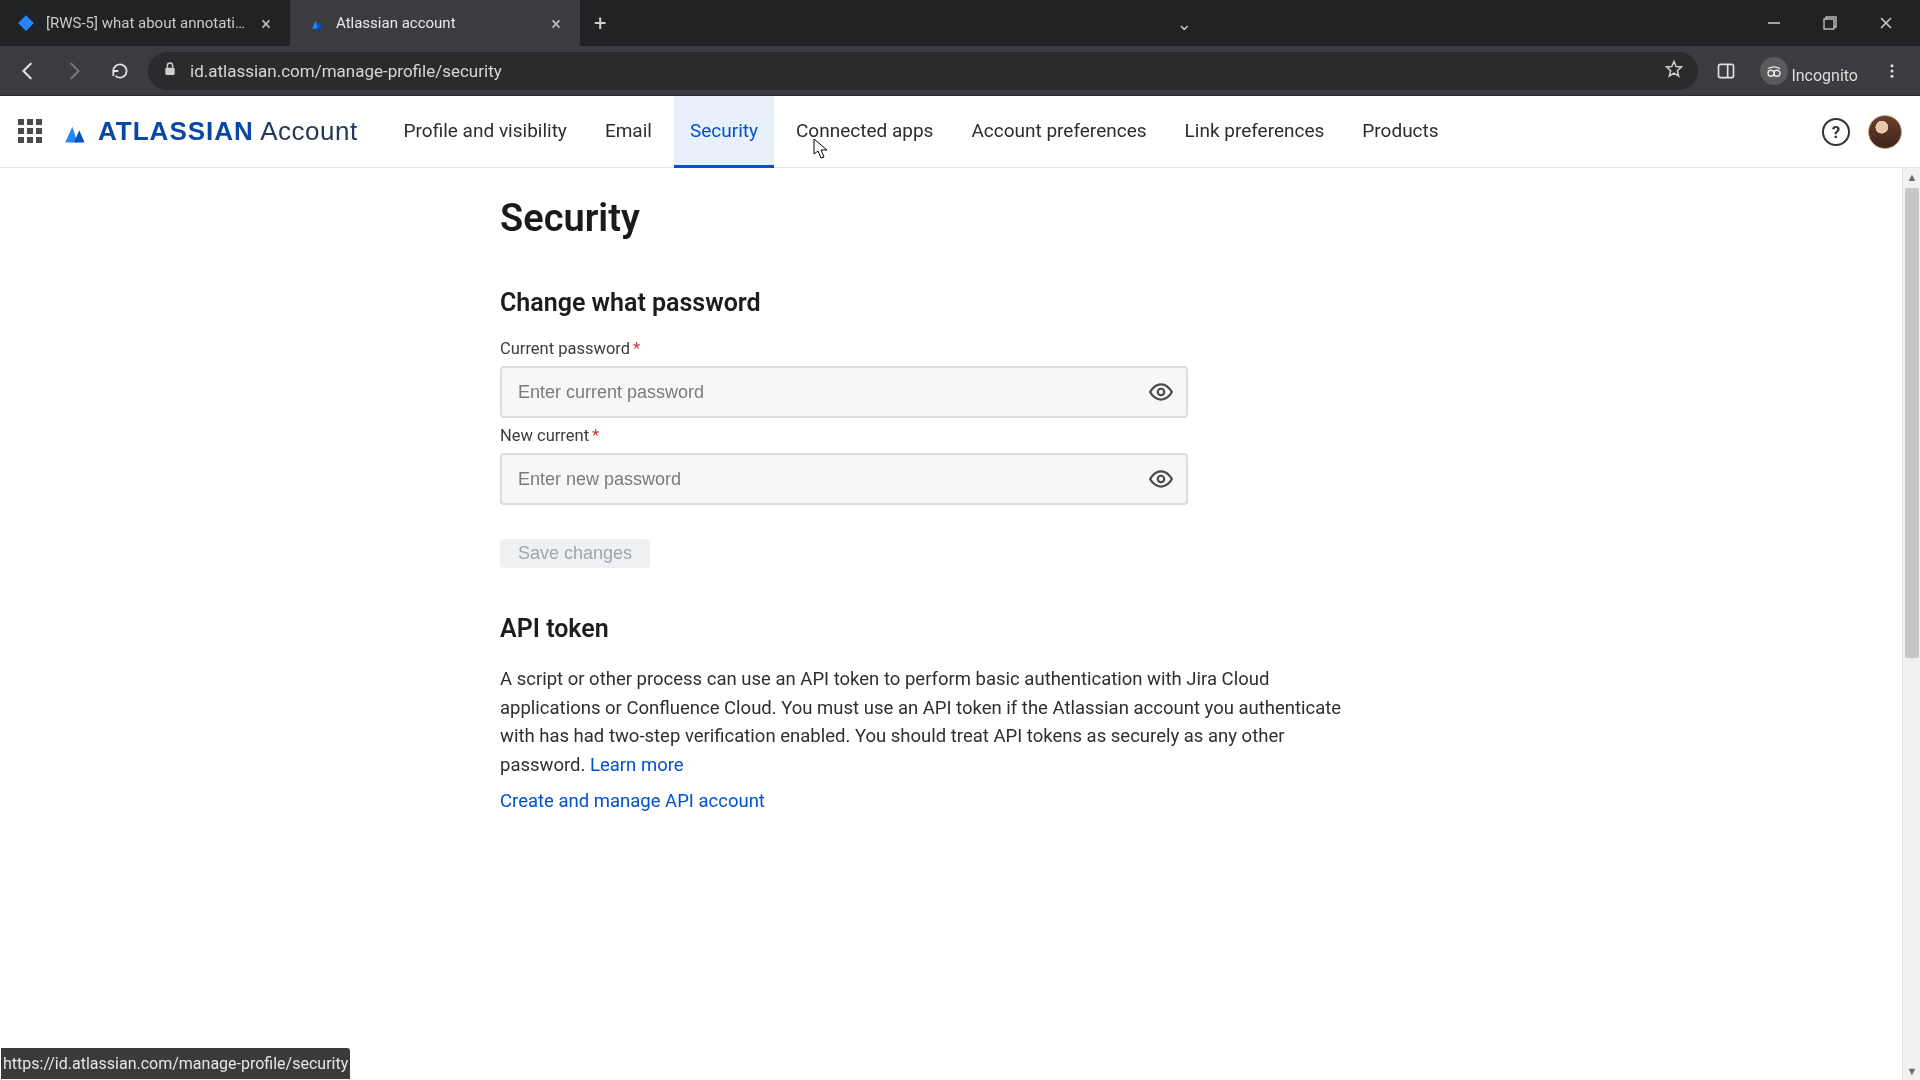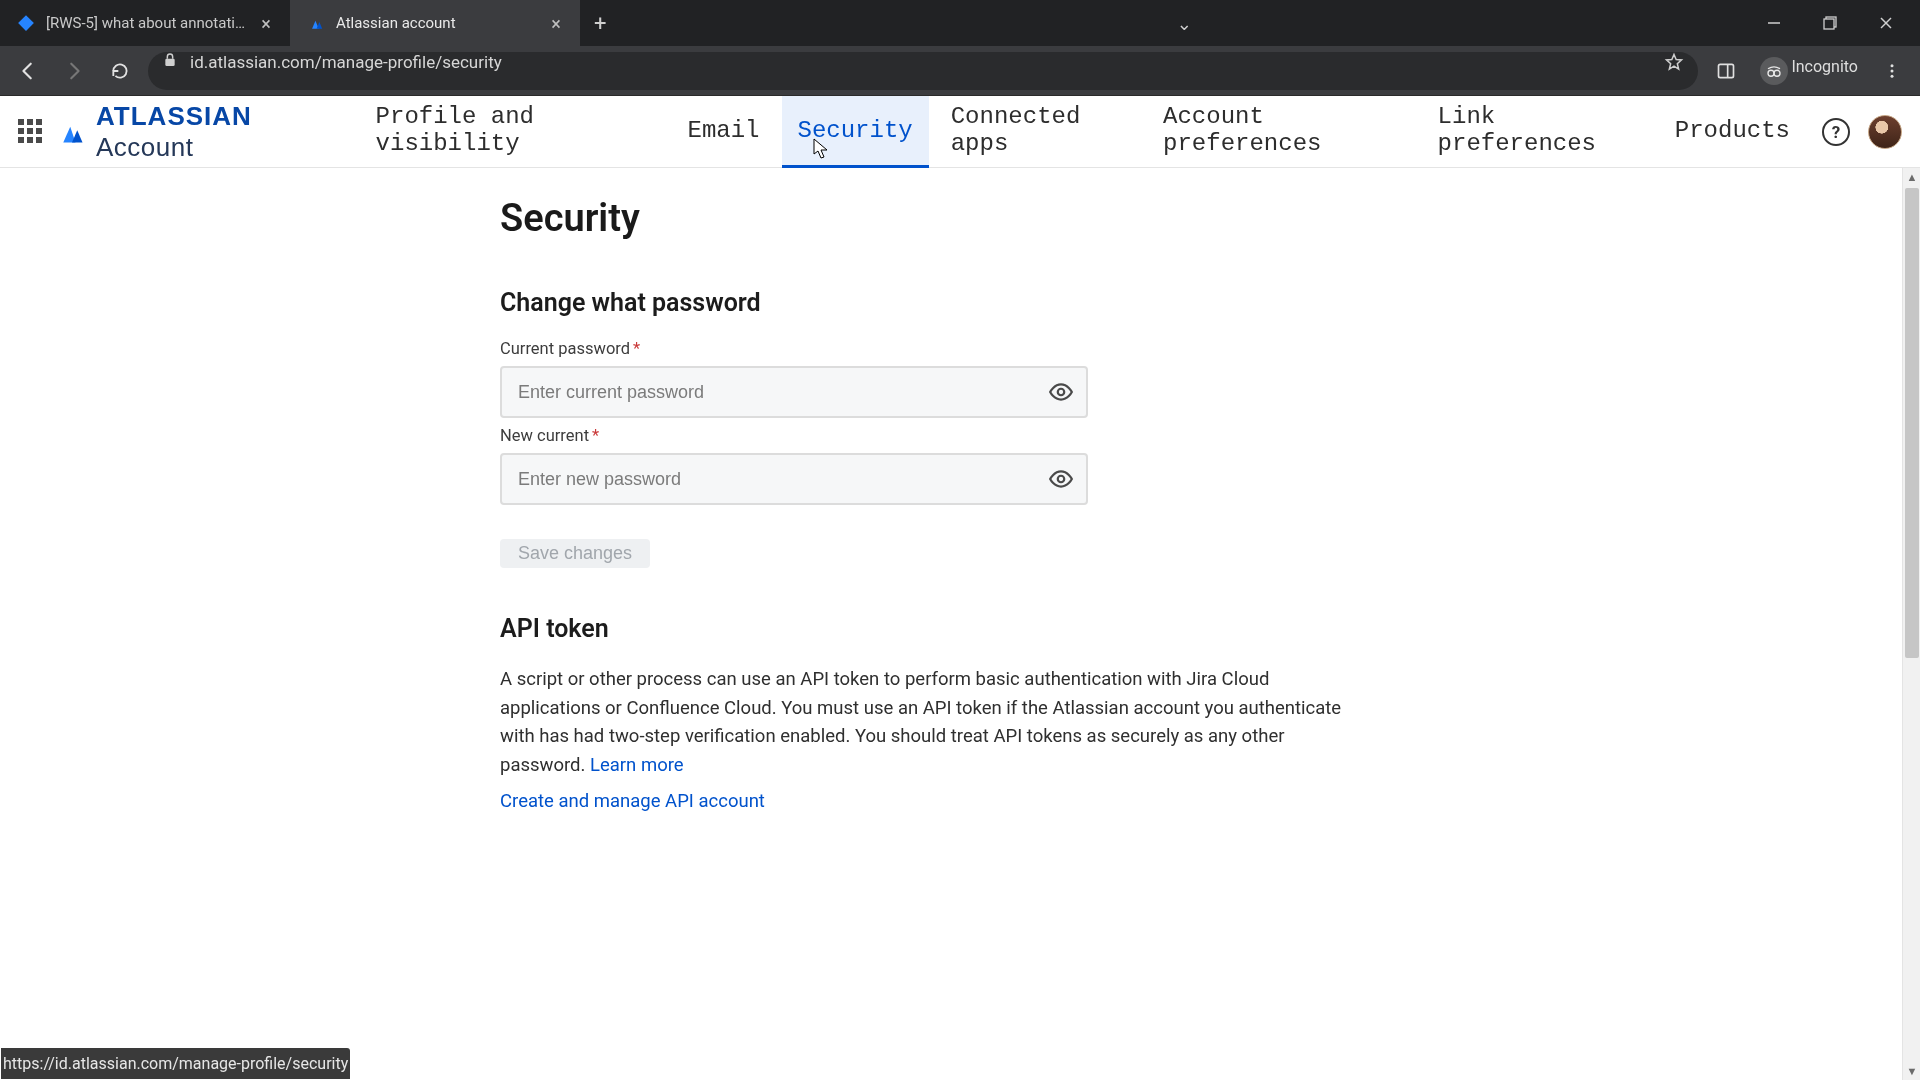--- a/index.html
+++ b/index.html
@@ -33,26 +33,26 @@
   .winctrl { width:52px; height:40px; display:flex; align-items:center; justify-content:center; font-size:15px; }
   .tablist-chevron { color:#cfcfcf; width:46px; display:flex; align-items:center; justify-content:center; font-size:18px;}
 
   .toolbar {
     display:flex; align-items:center; height:50px; background:#3b3c3f;
     padding:0 10px; gap:10px; border-bottom:1px solid #2a2a2a;
   }
   .tbtn { width:36px; height:36px; display:flex; align-items:center; justify-content:center; color:#d4d4d4; border-radius:50%; }
   .tbtn.dim { color:#7a7a7a; }
   .omnibox {
-    flex:1; display:flex; align-items:flex-start; background:#2a2b2d;
+    flex:1; display:flex; align-items:center; background:#2a2b2d;
     border-radius:24px; height:38px; padding:0 14px; gap:12px;
     color:#d6d6d6; font-size:17px;
   }
   .omnibox .url { flex:1; white-space:nowrap; }
-  .incog-pill { display:flex; align-items:flex-start; gap:3px; color:#dedede; font-size:16px; padding:0 6px;}
+  .incog-pill { display:flex; align-items:flex-end; gap:3px; color:#dedede; font-size:16px; padding:0 6px;}
   .incog-badge {
     width:28px; height:28px; border-radius:50%; background:#5a5b5d;
     display:flex; align-items:center; justify-content:center;
   }
   .hat svg { display:block; }
 
   
   .page { background:#fff; height:calc(1080px - 46px - 50px); position:relative; overflow:hidden;}
   .app-header {
     display:flex; align-items:center; height:72px; padding:0 18px 0 18px;
@@ -63,24 +63,23 @@
     width:26px; height:26px; display:grid; grid-template-columns:repeat(3,6px);
     grid-template-rows:repeat(3,6px); gap:3px;
   }
   .apps-grid span { background:#4a4a4a; }
   .logo { display:flex; align-items:center; gap:10px; color:#0052CC; text-decoration:none; }
   .logo-text { font-family: Arial, sans-serif; font-weight:400; letter-spacing:0.5px; color:#253858; font-size:26px;}
   .logo-text .brand { color:#0747A6; font-weight:700; letter-spacing:1px;}
   .logo-mark svg { display:block; }
   .nav { display:flex; align-items:stretch; gap:6px; margin-left:14px; height:72px;}
   .nav a {
-    display:flex; align-items:center; padding:0 16px; font-size:24px;
+    display:flex; align-items:center; padding:0 16px; font-size:19px;
     color:#2d2d2d; text-decoration:none; border-bottom:3px solid transparent;
     position:relative;
-    font-family:Liberation Mono, monospace;
   }
   .nav a.active { color:#0052CC; border-bottom-color:#0052CC; background:#e8f0fc;}
   .hdr-right { margin-left:auto; display:flex; align-items:center; gap:18px;}
   .help-circle {
     width:28px; height:28px; border:2.2px solid #333; border-radius:50%;
     display:flex; align-items:center; justify-content:center; font-weight:700; font-size:17px; color:#333;
   }
   .avatar {
     width:34px; height:34px; border-radius:50%;
     background: radial-gradient(circle at 40% 35%, #e9c7a8 0 22%, transparent 23%),
@@ -91,21 +90,21 @@
   
   .scroll-region {
     position:absolute; top:72px; bottom:0; left:0; right:18px; overflow-y:auto;
   }
   .content { max-width: 880px; margin: 0 0 0 500px; padding-top:28px; padding-bottom:300px;}
   h1 { font-size:38px; font-weight:600; color:#1a1a1a; margin-bottom:48px;}
   h2 { font-size:25px; font-weight:600; color:#1c1c1c; margin-bottom:22px;}
   .field-block { margin-bottom:8px;}
   .label { font-size:16.5px; color:#3d3d3d; margin-bottom:8px; display:block;}
   .req { color:#c93838; margin-left:3px;}
-  .pw-wrap { position:relative; width:588px;}
+  .pw-wrap { position:relative; width:688px;}
   .pw-input {
     width:100%; height:52px; padding:0 52px 0 16px;
     font-size:18px; color:#333;
     background:#f6f7f8;
     border:2px solid #dcdcdc; border-radius:4px;
   }
   .pw-input::placeholder { color:#7b7b7b;}
   .eye-btn {
     position:absolute; right:10px; top:50%; transform:translateY(-50%);
     width:34px; height:34px; display:flex; align-items:center; justify-content:center;

